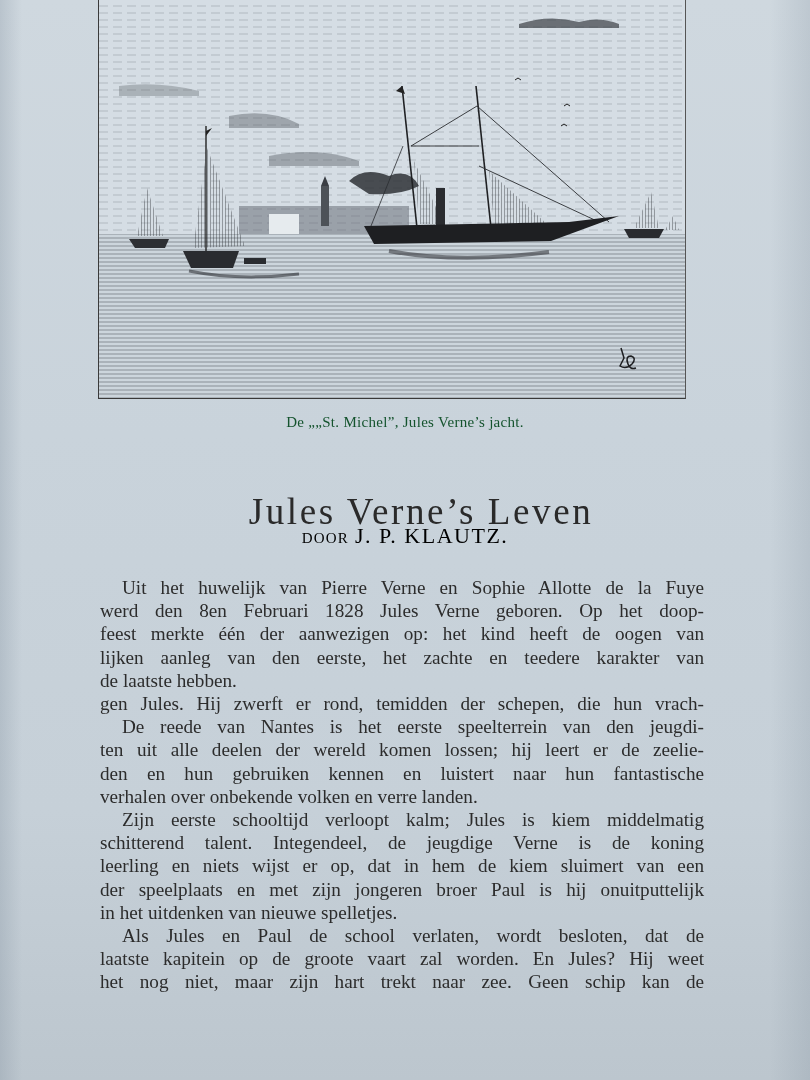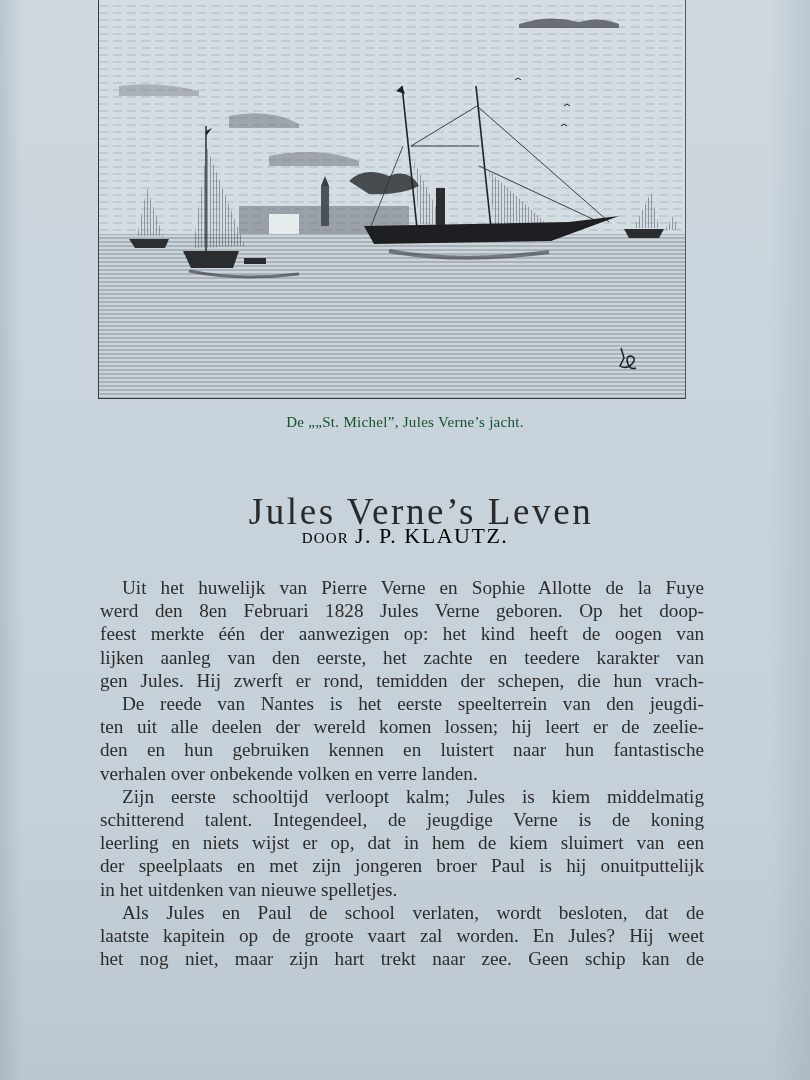--- a/index.html
+++ b/index.html
@@ -135,20 +135,21 @@
 <div class="byline">
   <span class="door">DOOR</span><span>J. P. KLAUTZ.</span>
 </div>
 
 <div class="body-text">
   <div>
     <span class="line indent">Uit het huwelijk van Pierre Verne en Sophie Allotte de la Fuye</span>
     <span class="line">werd den 8en Februari 1828 Jules Verne geboren. Op het doop-</span>
     <span class="line">feest merkte één der aanwezigen op: het kind heeft de oogen van</span>
     <span class="line">lijken aanleg van den eerste, het zachte en teedere karakter van</span>
+    <span class="line last">de laatste hebben.</span>
   </div>
   <div>
     <span class="line">gen Jules. Hij zwerft er rond, temidden der schepen, die hun vrach-</span>
     <span class="line indent">De reede van Nantes is het eerste speelterrein van den jeugdi-</span>
     <span class="line">ten uit alle deelen der wereld komen lossen; hij leert er de zeelie-</span>
     <span class="line">den en hun gebruiken kennen en luistert naar hun fantastische</span>
     <span class="line last">verhalen over onbekende volken en verre landen.</span>
   </div>
   <div>
     <span class="line indent">Zijn eerste schooltijd verloopt kalm; Jules is kiem middelmatig</span>

